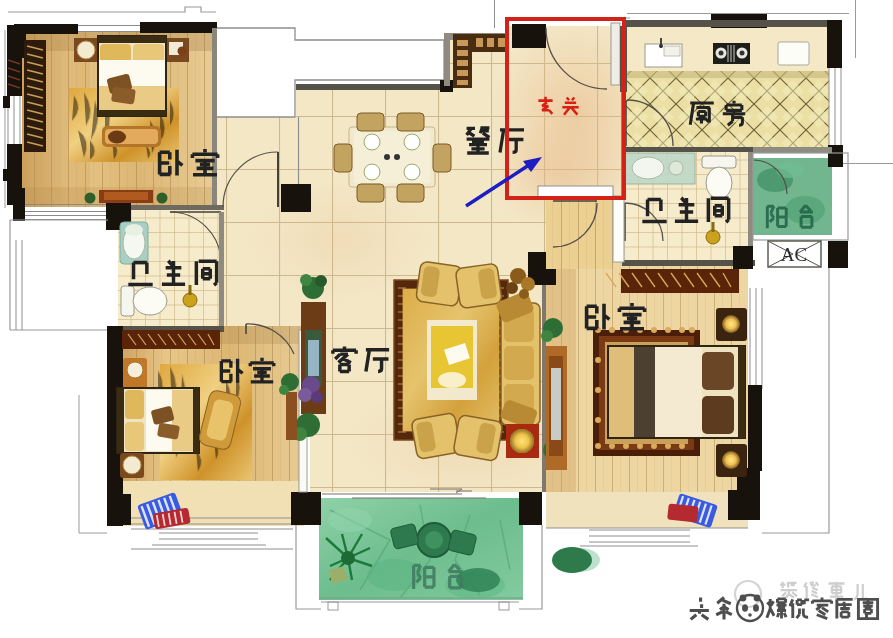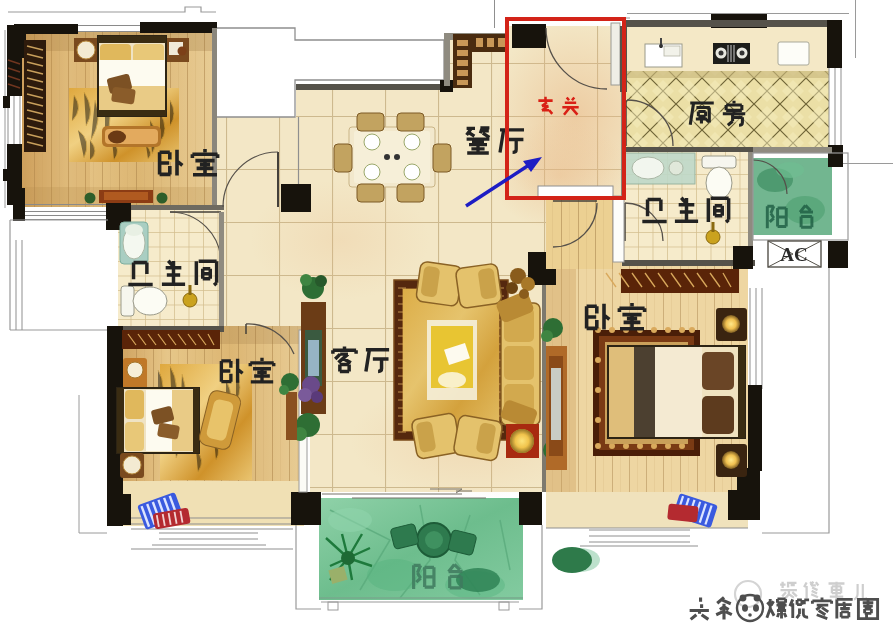--- a/index.html
+++ b/index.html
@@ -1,16 +1,16 @@
 <!DOCTYPE html>
 <html><head>
 <meta charset="utf-8">
 <style>
 html,body{margin:0;padding:0;background:#ffffff;}
-#c{position:relative;width:893px;height:638px;overflow:hidden;background:#737373;font-family:"Liberation Sans",sans-serif;font-weight:bold;}
+#c{position:relative;width:893px;height:638px;overflow:hidden;background:#737373;font-family:"Liberation Sans",sans-serif;}
 </style>
 </head>
 <body>
 <div id="c">
 <svg width="893" height="638" viewBox="0 0 893 638" xmlns="http://www.w3.org/2000/svg">
 <defs>
 <linearGradient id="woodV" x1="0" y1="0" x2="1" y2="0">
  <stop offset="0" stop-color="#d2a868"></stop>
           <stop offset="0.25" stop-color="#ecd095"></stop>
  <stop offset="0.6" stop-color="#e0bd7c"></stop>

